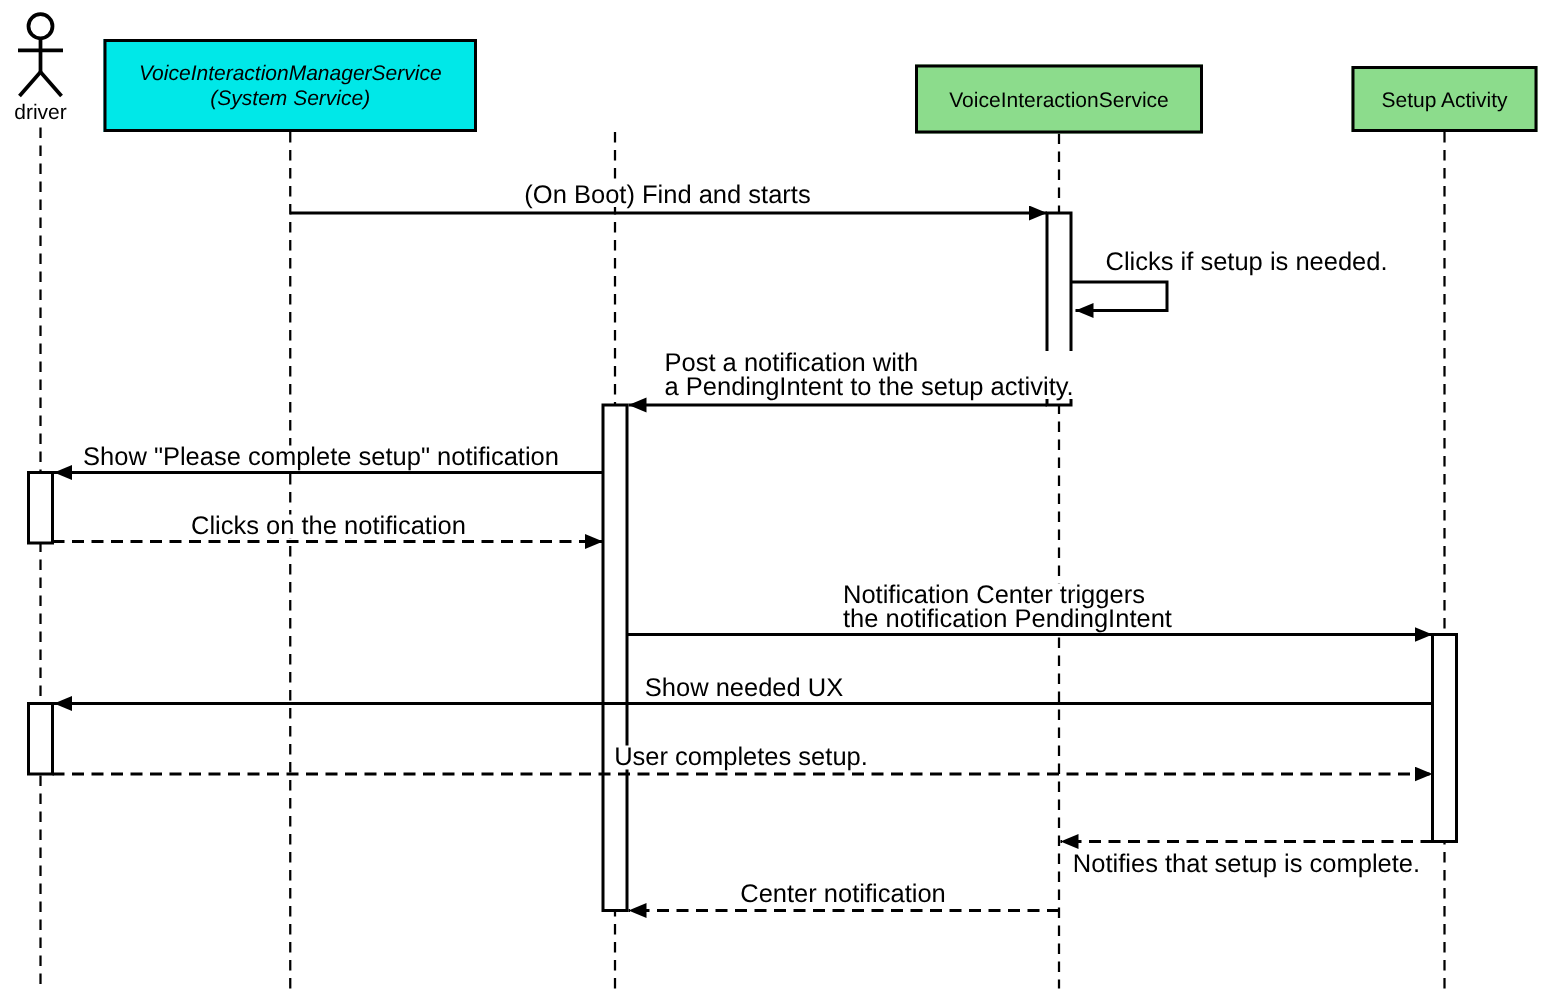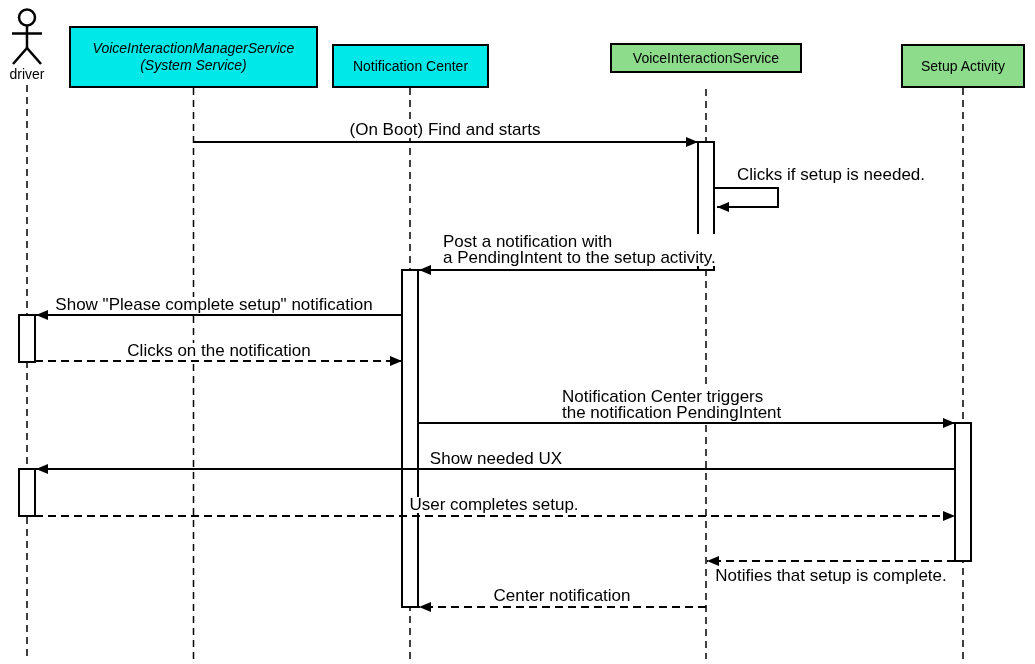--- a/index.html
+++ b/index.html
@@ -63,24 +63,21 @@
     <line class="msg dashed" x1="955" y1="561" x2="707" y2="561" marker-end="url(#arrow)"></line>
     <line class="msg dashed" x1="706" y1="607" x2="419" y2="607" marker-end="url(#arrow)"></line>
   </svg>
 
   <div class="actor-label" style="left:27px;top:66px;">driver</div>
 
   <div class="participant" style="left: 69px; top: 26px; width: 249px; height: 62px; background-color: rgb(0, 232, 232); font-style: italic;">
     <span>VoiceInteractionManagerService
 (System Service)</span>
   </div>
-  <div class="participant" style="left: 332px; top: 44px; width: 157px; height: 44px; background-color: rgb(0, 232, 232);">
-    <span>Notification Center</span>
-  </div>
-  <div class="participant" style="left: 610px; top: 43px; width: 192px; height: 30px; background-color: rgb(140, 220, 140);">
+  <div class="participant" style="left: 610px; top: 43px; width: 192px; height: 46px; background-color: rgb(140, 220, 140);">
     <span>VoiceInteractionService</span>
   </div>
   <div class="participant" style="left: 901px; top: 44px; width: 124px; height: 44px; background-color: rgb(140, 220, 140);">
     <span>Setup Activity</span>
   </div>
 
   <div class="msg-label center" style="left:445px;top:122px;">(On Boot) Find and starts</div>
   <div class="msg-label" style="left:735px;top:167px;">Clicks if setup is needed.</div>
   <div class="msg-label" style="left:441px;top:234px;">Post a notification with
 a PendingIntent to the setup activity.</div>

